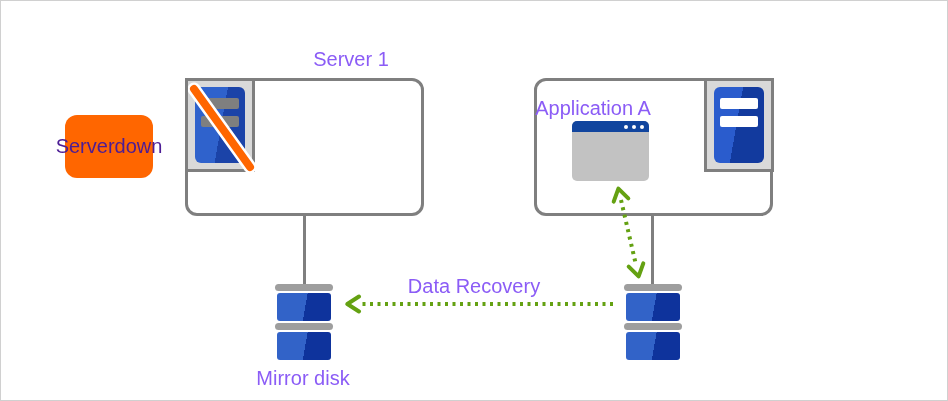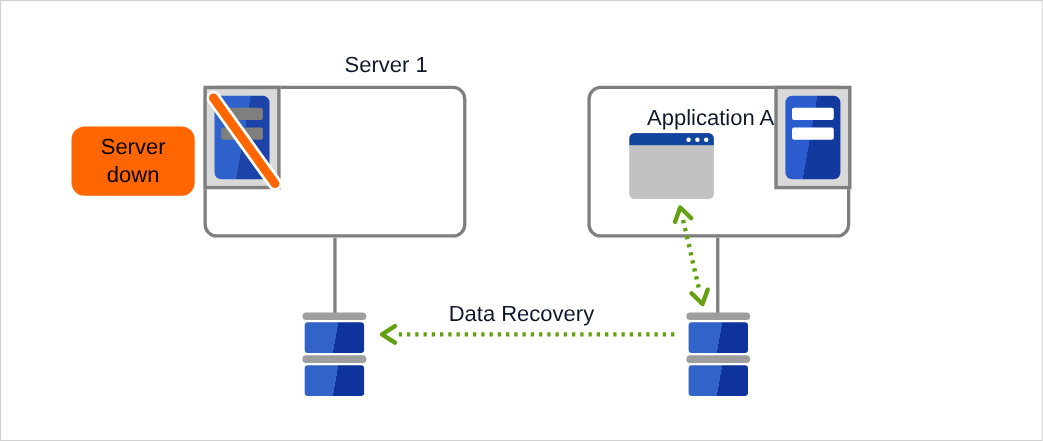--- a/index.html
+++ b/index.html
@@ -10,38 +10,38 @@
     background:#ffffff;
     border:1px solid #d0d0d0;
     font-family:"Liberation Sans", sans-serif;
     overflow:hidden;
   }
 
   
   .label {
     position:absolute;
     font-size:20px;
-    color:#0f172a;
+    color:#8b5cf6;
     white-space:nowrap;
     transform:translateX(-50%);
   }
   .server1-title { left:350px; top:47px; }
   .server2-title { left:613px; top:47px; }
-  .app-label     { left:645px; top:96px; }
+  .app-label     { left:592px; top:96px; }
   .data-recovery-label { left:473px; top:274px;text-align:center; }
   .mirror-disk-label   { left:302px; top:366px; }
 
   
   .badge {
     position:absolute; left:64px; top:114px;
-    width:112px; height:63px;
+    width:88px; height:63px;
     background:#ff6600;
     border-radius:12px;
-    color:#000000; font-size:20px; line-height:25px;
-    display:flex; flex-direction:column;
+    color:#4c1d95; font-size:20px; line-height:25px;
+    display:flex; flex-direction:row;
     align-items:center; justify-content:center;
     text-align:center;
   }
 
   
   .server-box {
     position:absolute;
     width:239px; height:138px;
     box-sizing:border-box;
     background:#ffffff;
@@ -157,20 +157,21 @@
     <div class="disk-body"></div>
   </div>
   <div class="disk disk-right">
     <div class="disk-cap"></div>
     <div class="disk-body"></div>
     <div class="disk-cap"></div>
     <div class="disk-body"></div>
   </div>
 
   <div class="label data-recovery-label">Data Recovery</div>
+  <div class="label mirror-disk-label">Mirror disk</div>
 
   <svg class="overlay" width="948" height="401" viewBox="0 0 948 401">
     <defs>
       <marker id="vhead" viewBox="0 0 12 12" refX="2.5" refY="6" markerWidth="5" markerHeight="5" orient="auto-start-reverse" markerUnits="strokeWidth">
         <path d="M2.5,1.5 L9.5,6 L2.5,10.5" fill="none" stroke="#64a112" stroke-width="2.4" stroke-linecap="round" stroke-linejoin="round"></path>
       </marker>
     </defs>
     <path d="M612,303 L358,303" fill="none" stroke="#64a112" stroke-width="4" stroke-dasharray="3 4.5" marker-end="url(#vhead)"></path>
     <path d="M620,199 L635,264" fill="none" stroke="#64a112" stroke-width="4" stroke-dasharray="3 4.5" marker-start="url(#vhead)" marker-end="url(#vhead)"></path>
   </svg>

